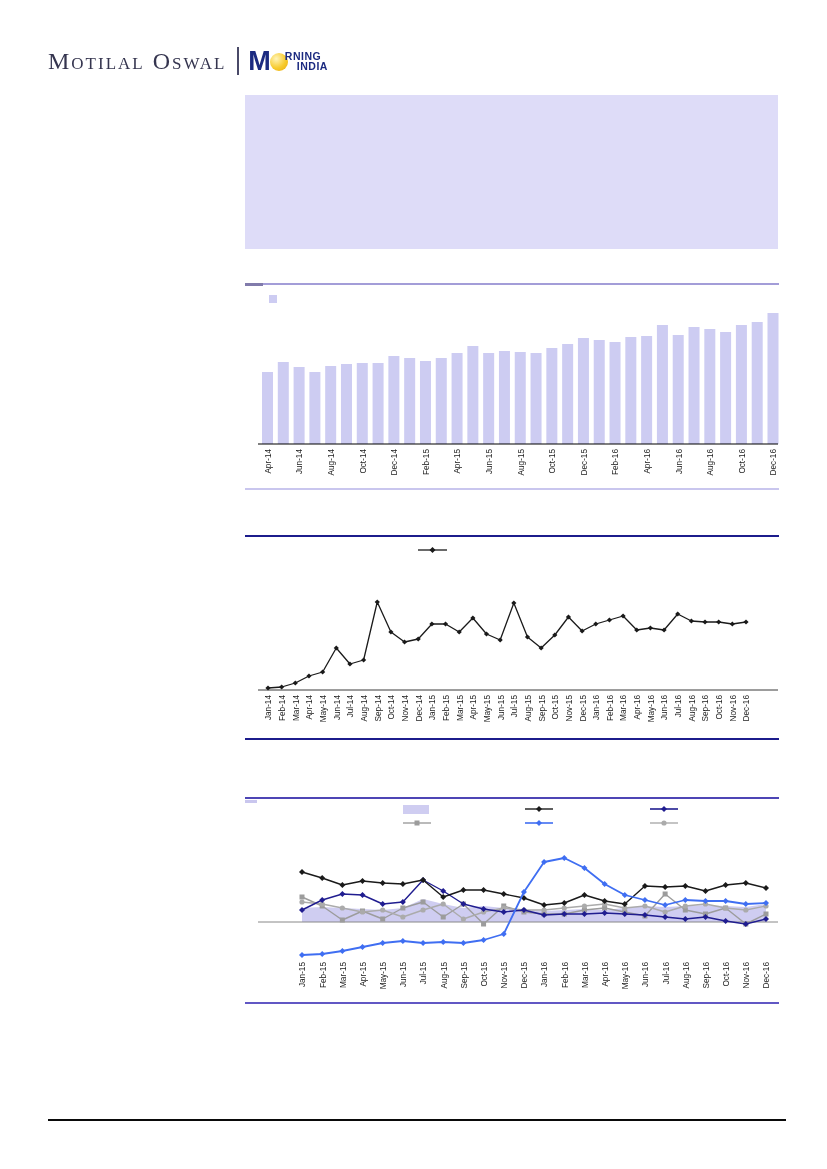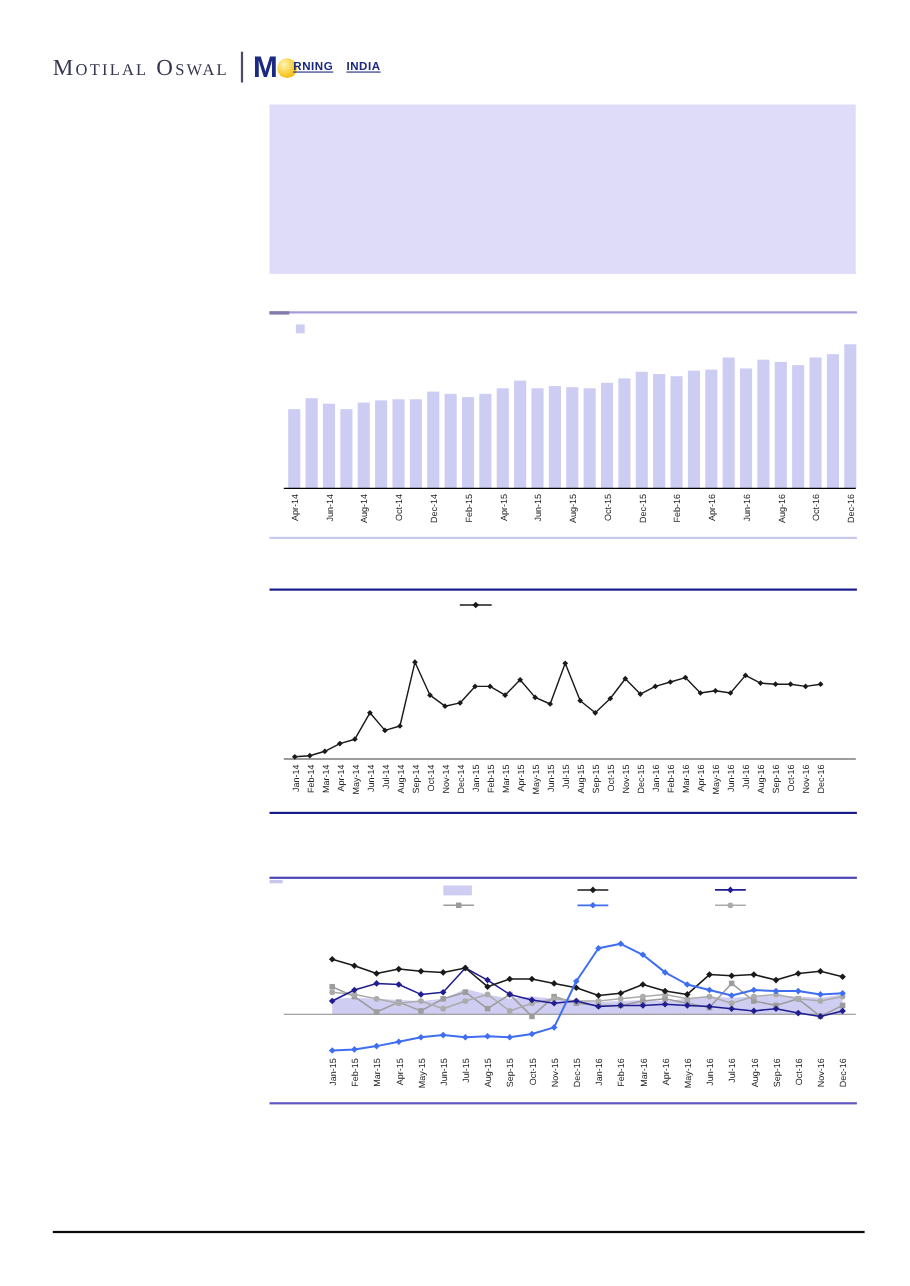--- a/index.html
+++ b/index.html
@@ -1,27 +1,27 @@
 <!DOCTYPE html>
 <html><head>
 <meta charset="utf-8">
 <style>
   html,body{margin:0;padding:0;background:#ffffff;}
   .page{position:relative;width:827px;height:1169px;background:#ffffff;overflow:hidden;
         font-family:"Liberation Sans",sans-serif;}
   
   .logo-row{position:absolute;left:48px;top:42px;height:38px;display:flex;align-items:center;}
   .brand-name{font-family:"Liberation Serif",serif;font-variant:small-caps;
-              font-size:21px;letter-spacing:2px;color:#35354f;}
+              font-size:24px;letter-spacing:2px;color:#35354f;}
   .logo-sep{width:2px;height:28px;background:#4a4a68;margin:0 9px 0 11px;}
   .morning{display:flex;align-items:center;color:#1b2a80;}
   .morning .m{font-size:27px;font-weight:bold;line-height:1;}
   .sun{width:18px;height:18px;border-radius:50%;margin:2px 0 0 -1px;
        background:radial-gradient(circle at 35% 32%, #fff4b8 0%, #f7cb2e 55%, #e9a90c 100%);}
-  .stack{display:flex;flex-direction:row;margin-left:-3px;line-height:1;text-decoration:underline;}
+  .stack{display:flex;flex-direction:column;margin-left:-3px;line-height:1;}
   .stack span{font-size:10.5px;font-weight:bold;letter-spacing:.5px;}
   .stack span:last-child{margin-left:12px;}
   
   .content{position:absolute;left:245px;width:534px;top:0;height:1169px;}
   .highlight-box{position:absolute;left:0;top:95px;width:533px;height:154px;background:#dedcf8;}
   .chart-block{position:absolute;left:0;width:534px;box-sizing:border-box;}
   .chart-block svg{display:block;}
   #block-bar{top:283px;height:207px;border-top:2px solid #a39dd8;border-bottom:2px solid #c9c6ee;}
   #block-bar .stub{position:absolute;left:0;top:-2px;width:18px;height:3px;background:#817bab;}
   #block-line{top:535px;height:205px;border-top:2px solid #1c1c8c;border-bottom:2px solid #1c1c8c;}

